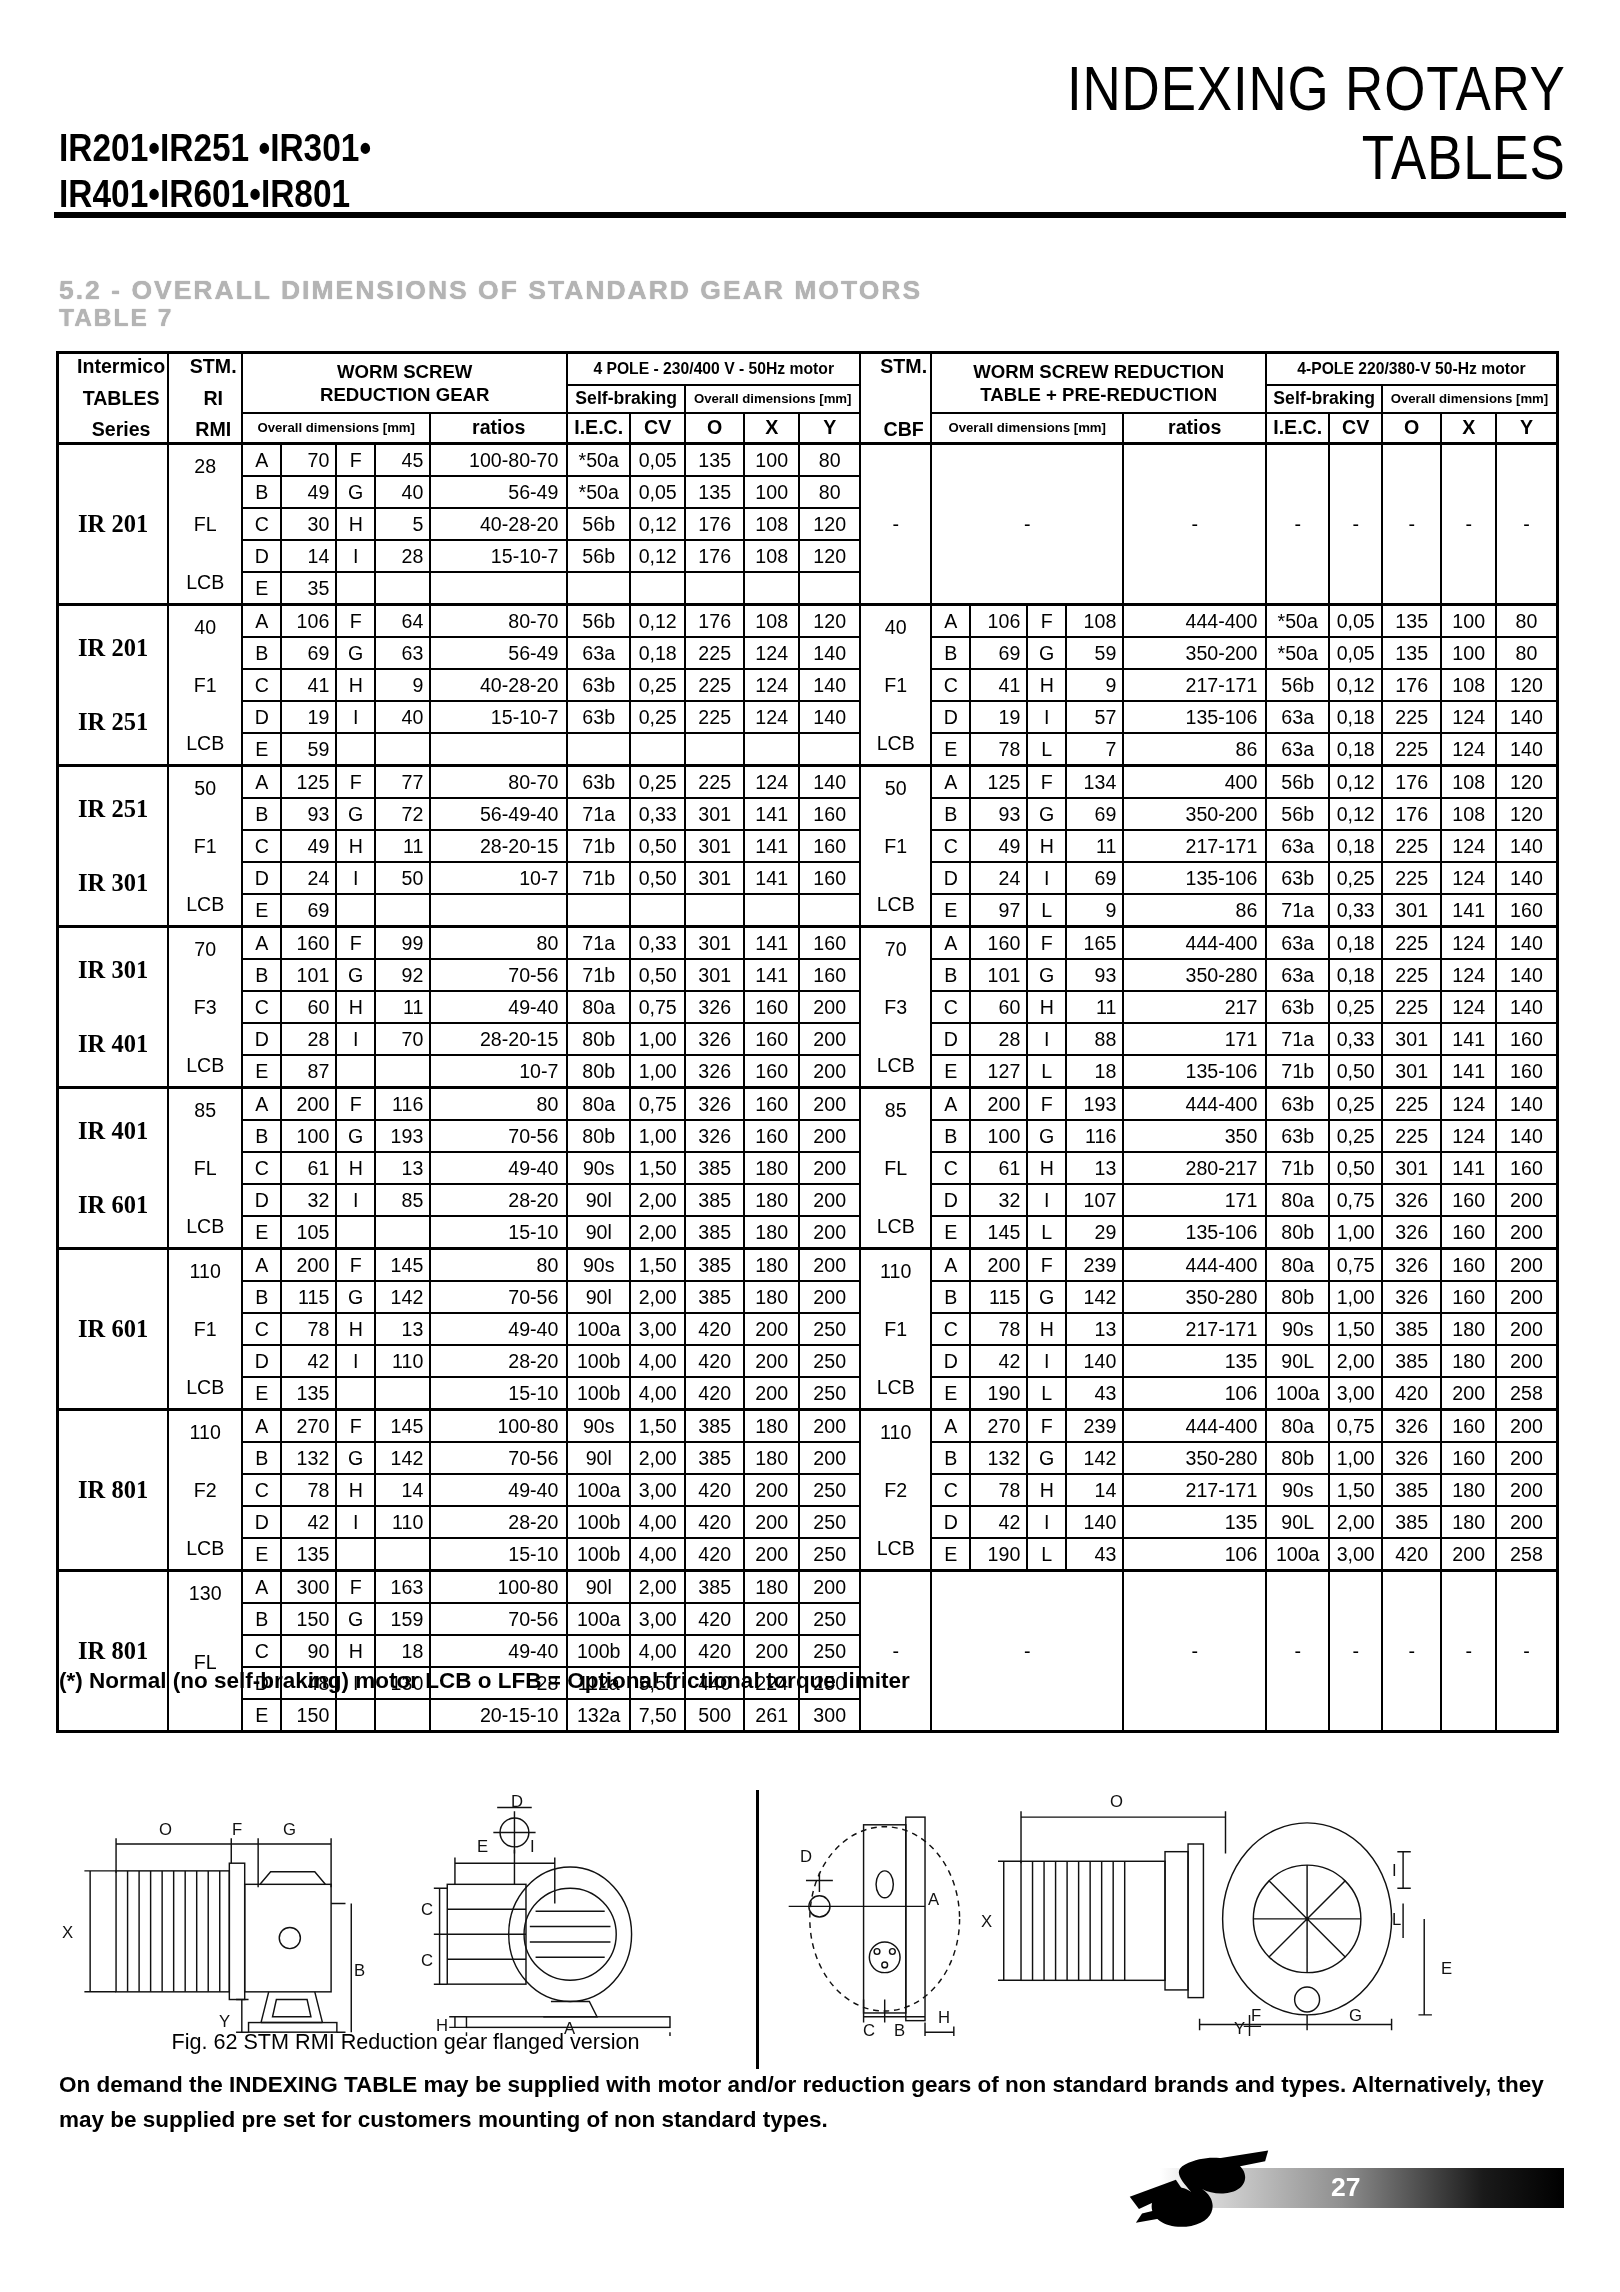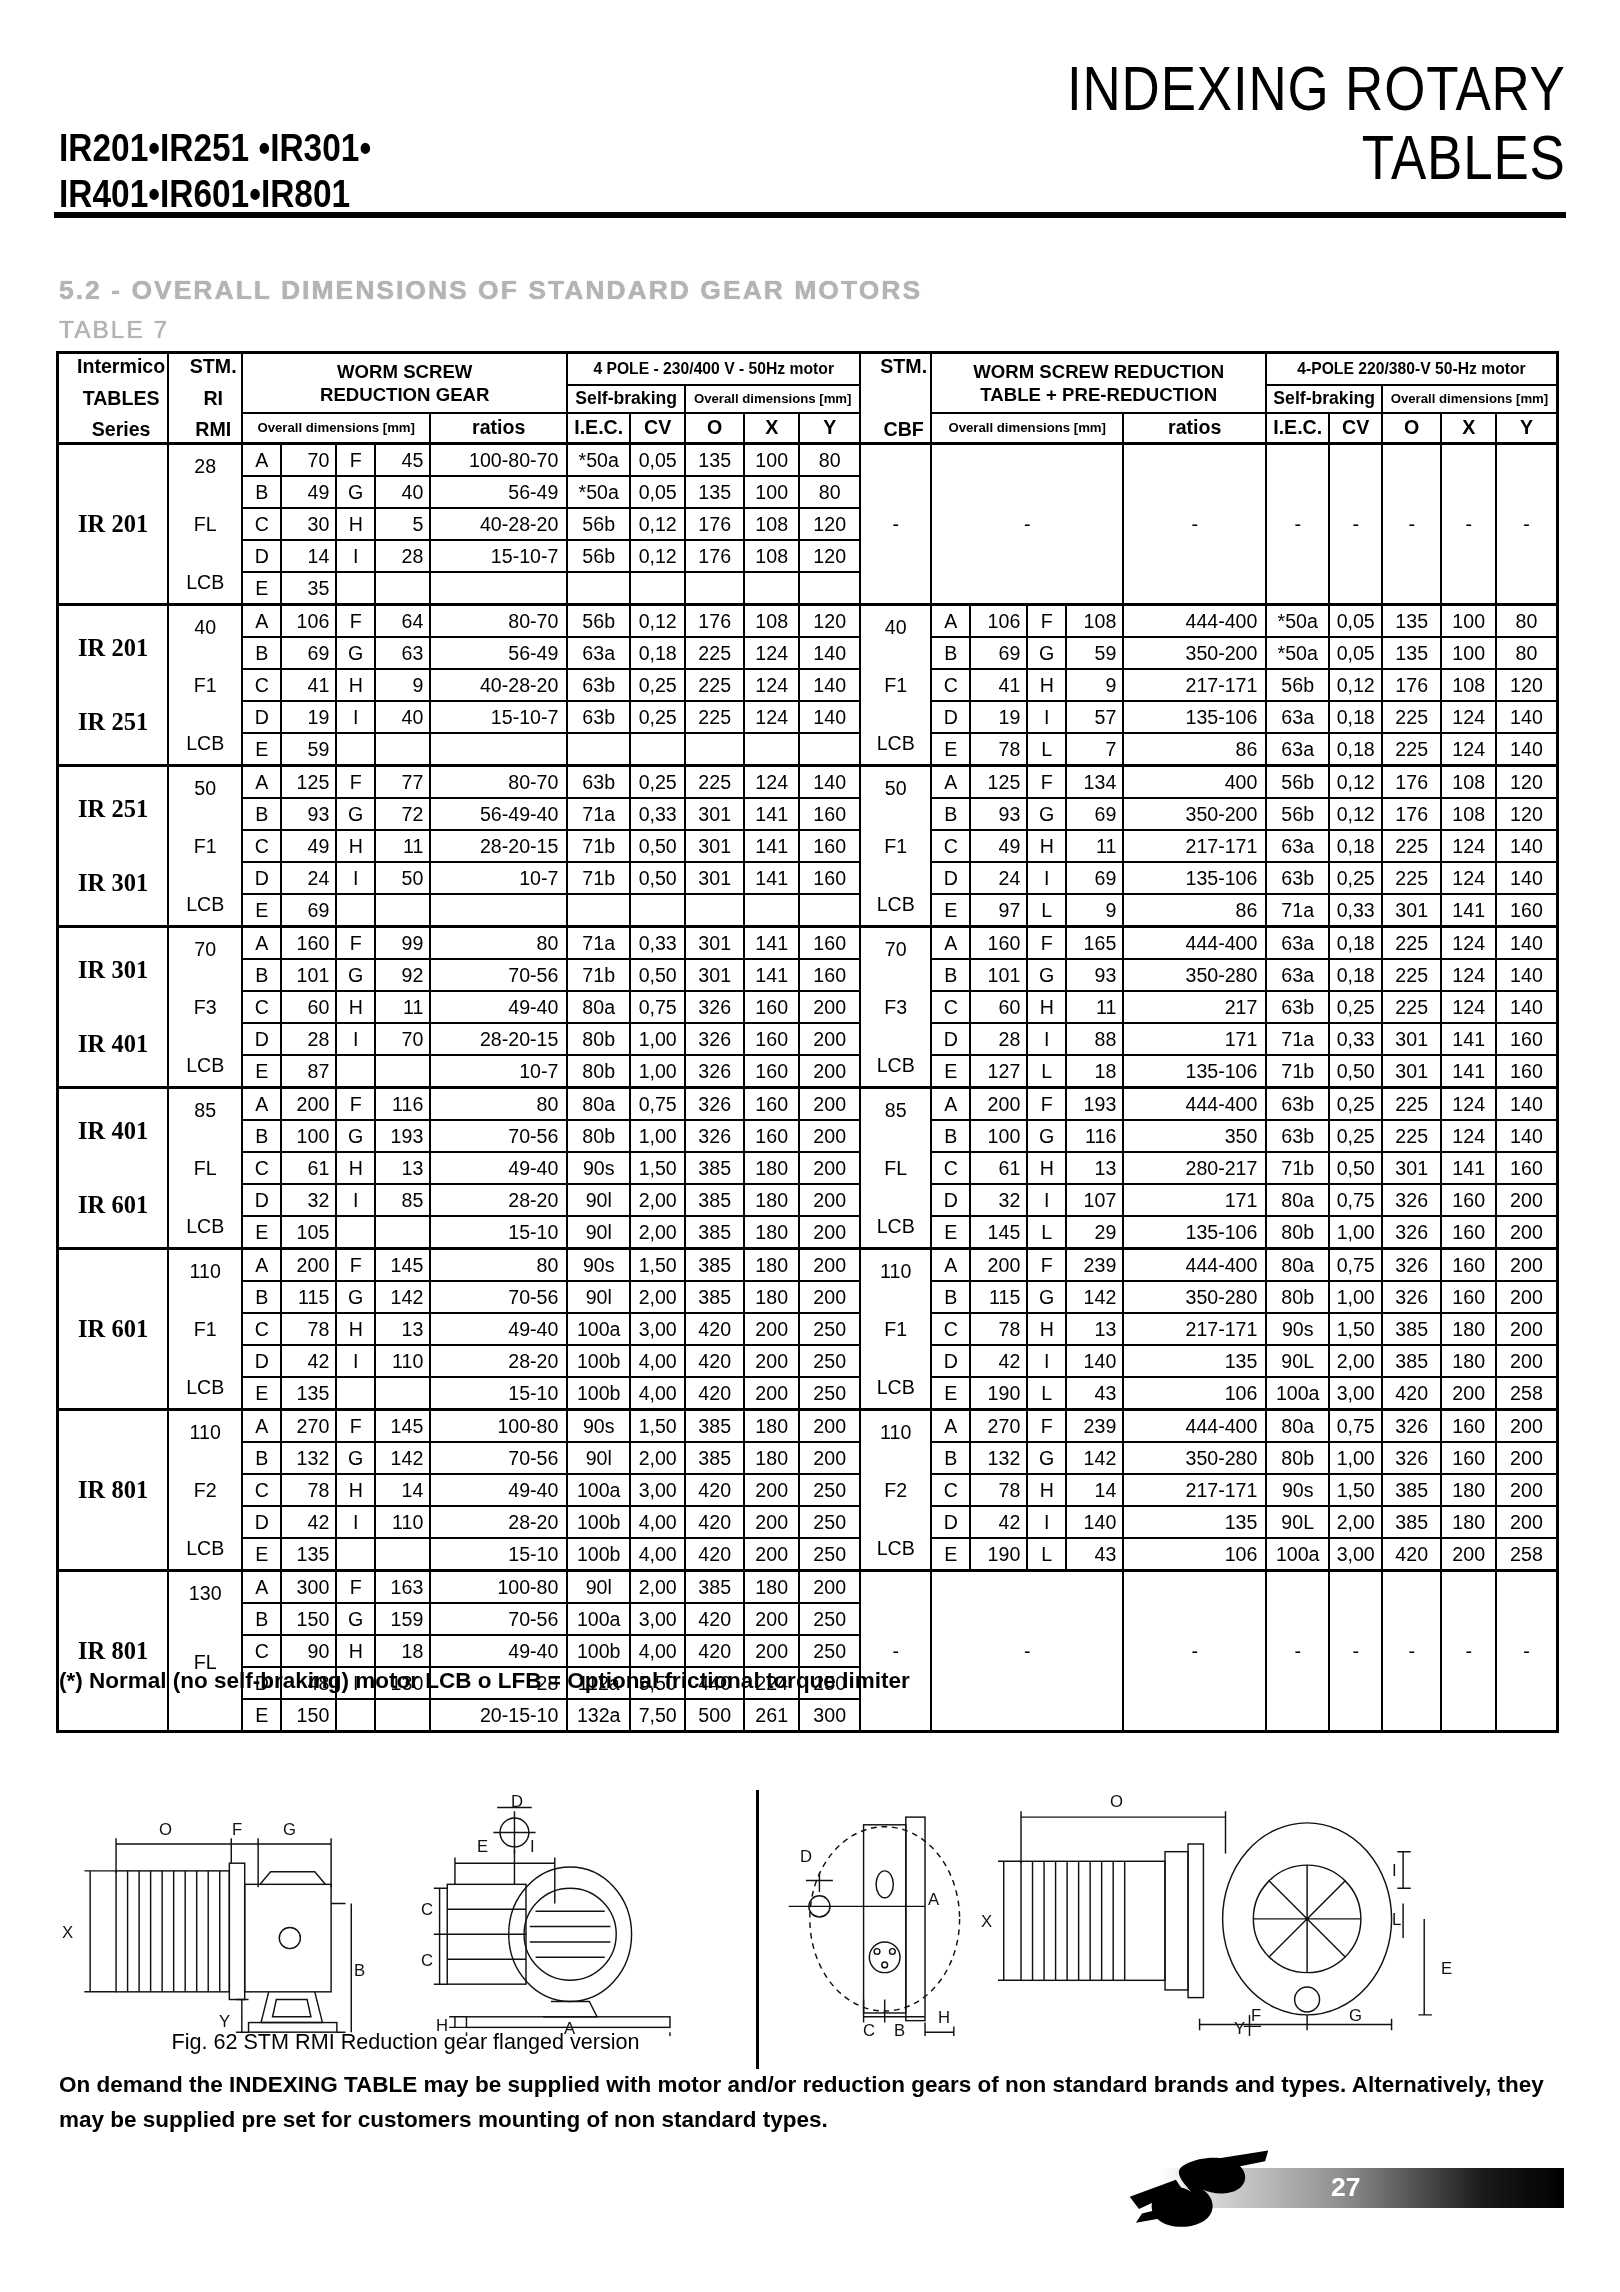--- a/index.html
+++ b/index.html
@@ -8,21 +8,21 @@
 
   
   .models{position:absolute;left:59px;top:125px;font-size:38px;font-weight:700;
           line-height:1.22;transform:scaleX(.88);transform-origin:0 0;white-space:pre;}
   .doc-title{position:absolute;top:54px;right:54px;text-align:right;font-size:63px;
              font-weight:400;line-height:1.1;letter-spacing:1px;
              transform:scaleX(.84);transform-origin:100% 0;white-space:pre;}
   .rule{position:absolute;left:54px;top:212px;width:1512px;height:5.9px;background:#000;}
   .sect-head{position:absolute;left:59px;top:275px;font-size:26.5px;font-weight:700;
              color:#b4b4b4;letter-spacing:2px;text-shadow:0 0 1px #9a9a9a;}
-  .sect-sub{position:absolute;left:59px;top:316px;font-size:24.5px;font-weight:400;
+  .sect-sub{position:absolute;left:59px;top:304px;font-size:24.5px;font-weight:700;
             color:#b4b4b4;letter-spacing:2px;text-shadow:0 0 1px #9a9a9a;}
 
   
   .tbl-wrap{position:absolute;left:56px;top:351px;}
   table{border-collapse:collapse;table-layout:fixed;border:3.9px solid #000;}
   th,td{border:2px solid #000;overflow:hidden;padding:0 2px;vertical-align:middle;}
   td{font-size:19.6px;height:30px;}
   thead tr:nth-child(1) th{height:29px;}
   thead tr:nth-child(2) th{height:25.5px;border-radius:13px;}
   thead tr:nth-child(3) th{height:27.4px;}

